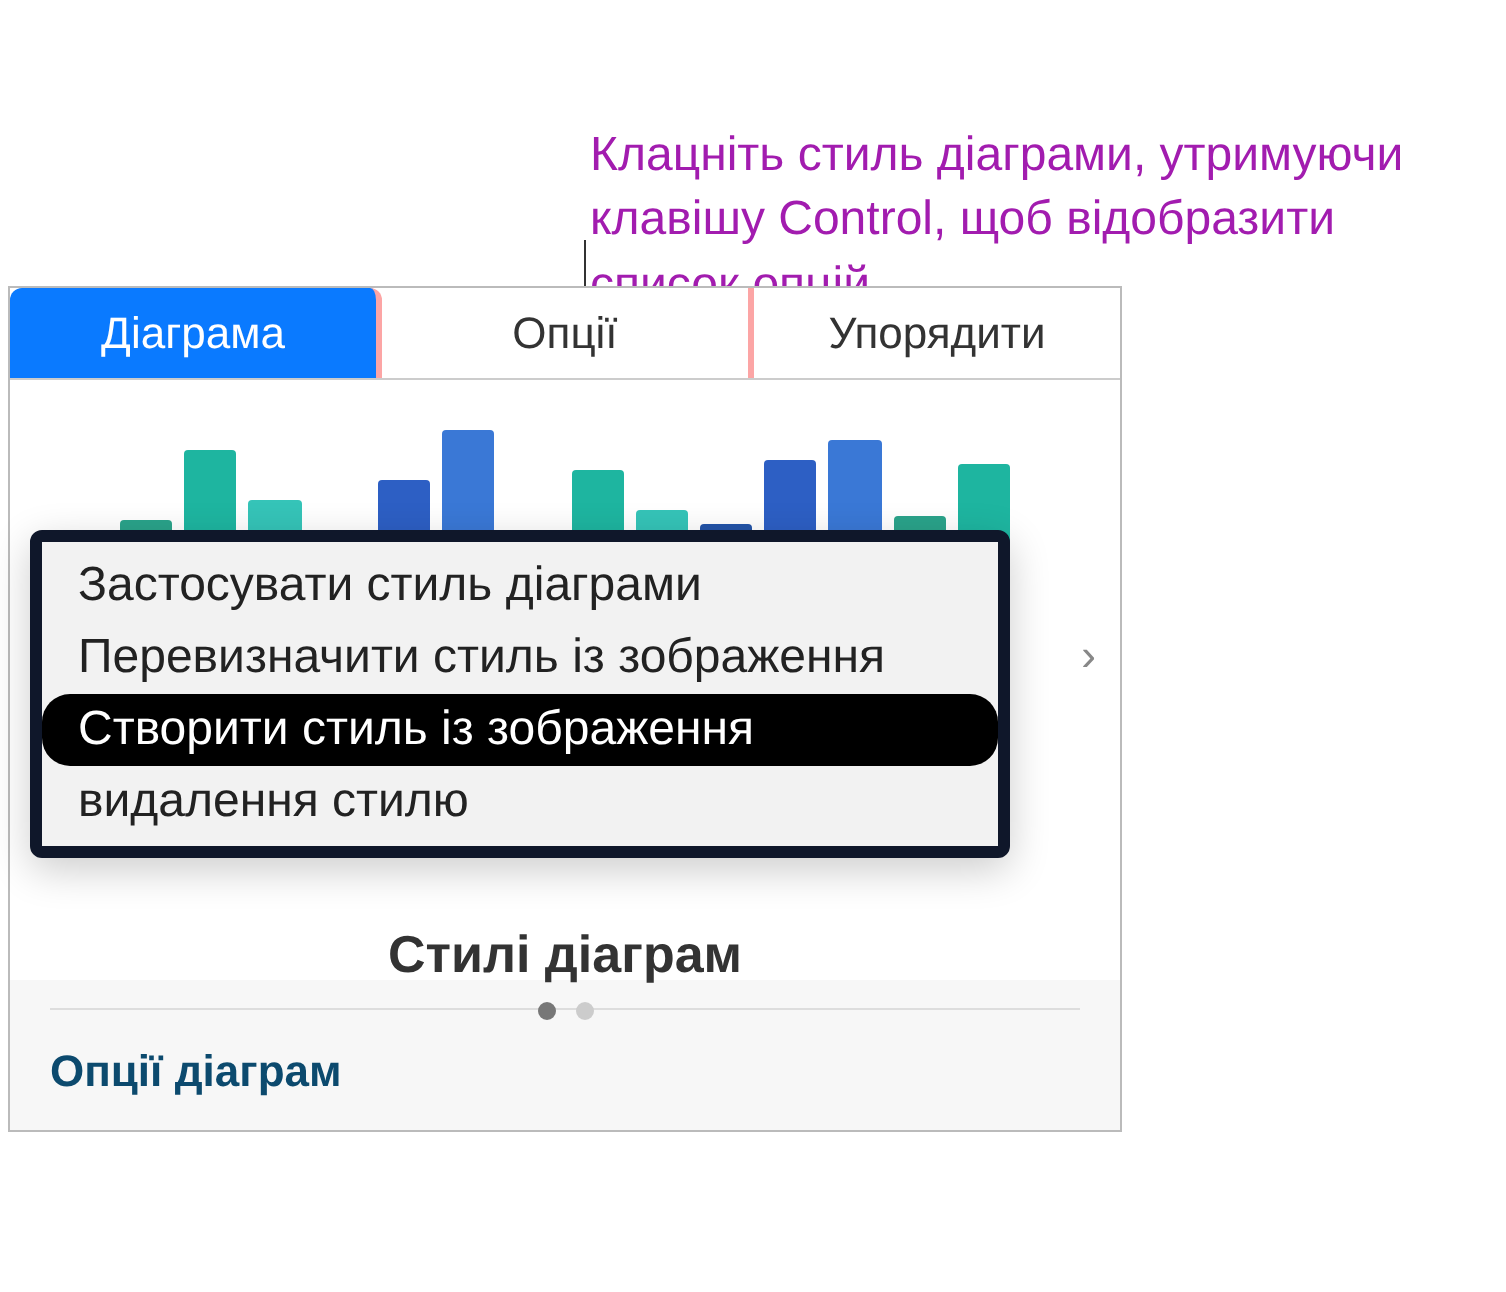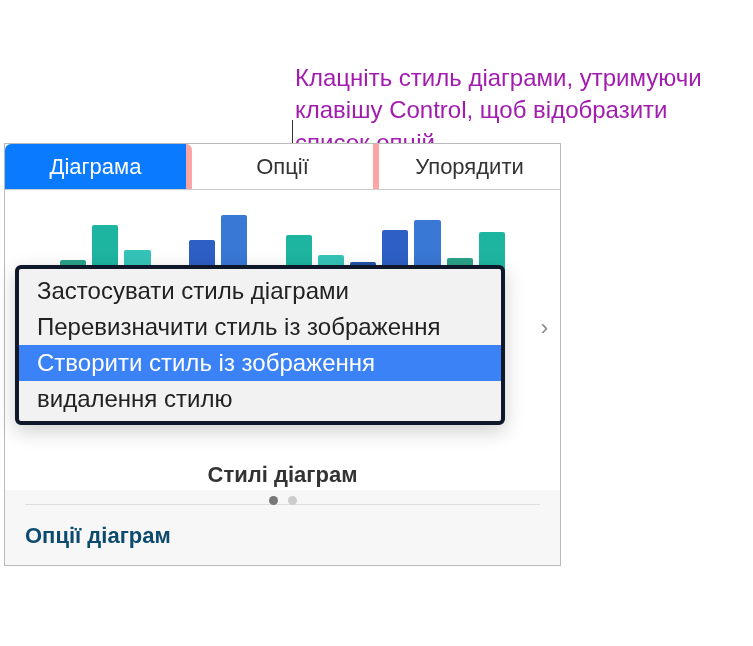--- a/index.html
+++ b/index.html
@@ -46,21 +46,21 @@
       background: #fff;
       height: 46px;
     }
     .tab {
       flex: 1;
       display: flex;
       align-items: center;
       justify-content: center;
       font-size: 22px;
       color: #333;
-      border-right: 6px solid #fca5a5;
+      border-right: 3px solid #fca5a5;
       cursor: pointer;
     }
     .tab:last-child {
       border-right: none;
       text-align: center;
     }
     .tab.active {
       background: #0a7aff;
       color: #fff;
       border-radius: 6px 6px 0 0;
@@ -91,38 +91,39 @@
       user-select: none;
     }
     .carousel-arrow.left { left: 12px; }
     .carousel-arrow.right { right: 12px; }
     .context-menu {
       position: absolute;
       top: 75px;
       left: 10px;
       width: 490px;
       background: #f2f2f2;
-      border: 4px solid #0f172a;
+      border: 6px solid #0f172a;
       border-radius: 6px;
       box-shadow: 0 6px 20px rgba(0,0,0,0.2);
       padding: 4px 0;
     }
     .menu-item {
       padding: 4px 18px;
       font-size: 24px;
       color: #222;
       cursor: pointer;
     }
     .menu-item.highlighted {
-      background: #3b82f6;
+      background: #000000;
       color: #fff;
+      border-radius: 14px;
     }
     .styles-label {
       text-align: center;
-      font-size: 22px;
+      font-size: 26px;
       font-weight: 600;
       color: #333;
       margin-top: 172px;
     }
     .dots {
       display: flex;
       justify-content: center;
       gap: 10px;
       margin-top: 8px;
     }

